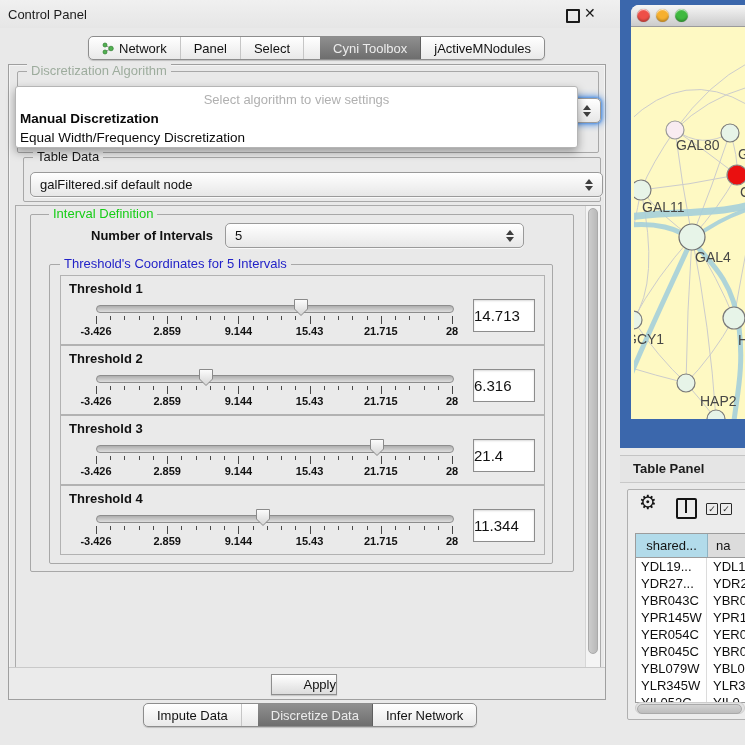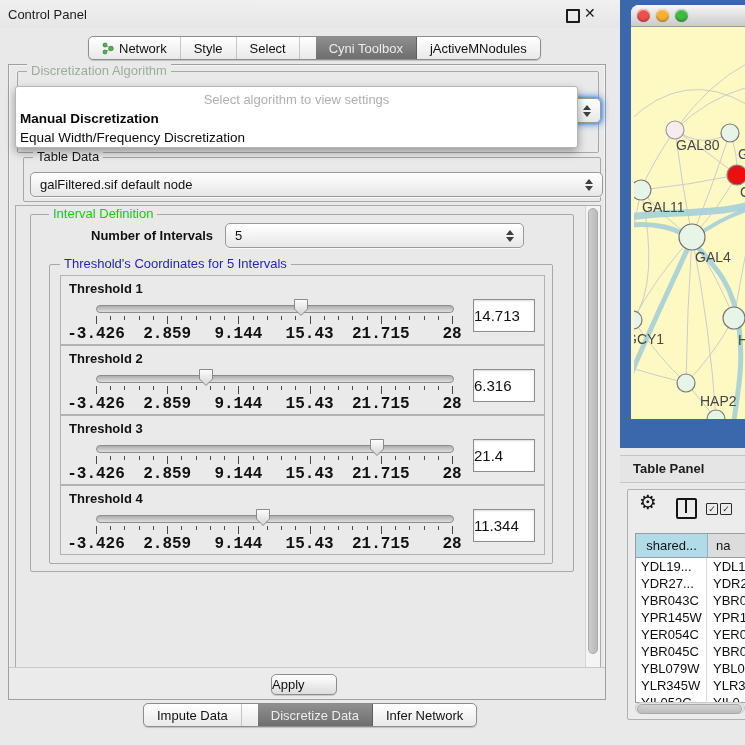--- a/index.html
+++ b/index.html
@@ -70,34 +70,34 @@
   .thr-panel{position:absolute;left:10px;width:483px;height:68px;border:1px solid #b2b2b2;background:#eaeaea;}
   .thr-label{position:absolute;left:8px;top:5px;font-size:13px;font-weight:bold;color:#111;}
   .thr-track{position:absolute;left:35px;top:29px;width:356px;height:6px;border:1px solid #8d8d8d;border-radius:4px;
     background:linear-gradient(#aeaeae,#dedede);}
   .thr-thumb{position:absolute;top:22px;width:16px;height:19px;}
   .ticks{position:absolute;left:35px;top:40px;width:356px;height:8px;}
   .tick{position:absolute;top:0;width:1px;background:#4a4a4a;}
   .tick.minor{height:4px;}
   .tick.major{height:8px;}
   .tick-labels{position:absolute;left:35px;top:49px;width:356px;height:13px;}
-  .tick-label{position:absolute;transform:translateX(-50%);font-size:16px;font-weight:bold;color:#111;white-space:nowrap;font-family:Liberation Mono, monospace;}
+  .tick-label{position:absolute;transform:translateX(-50%);font-size:11px;font-weight:bold;color:#111;white-space:nowrap;}
   .thr-value{position:absolute;left:412px;top:23px;width:53px;height:31px;background:#fff;border:1px solid #8d8d8d;
     box-shadow:inset 0 1px 2px rgba(0,0,0,.15);font-size:15px;color:#111;line-height:31px;padding-right:7px;}
 
   #attr-group{left:14px;top:372px;width:542px;height:89px;}
   #attr-sublabel{left:20px;top:12px;font-size:13px;font-weight:bold;color:#111;}
   #attr-list{left:34px;top:32px;width:471px;height:56px;background:#fff;border:1px solid #9a9a9a;overflow:hidden;}
   .attr-item{height:17px;line-height:17px;font-size:13px;color:#111;padding-left:6px;white-space:nowrap;}
   #attr-vscroll{top:1px;right:1px;bottom:1px;width:12px;background:#f0f0f0;}
   #attr-vscroll .thumb{top:2px;height:38px;}
 
   #apply-strip{left:0;top:602px;width:596px;height:31px;background:#ebebeb;border-top:1px solid #c9c9c9;}
-  #apply-btn{left:262px;top:6px;width:64px;height:19px;border:1px solid #8e8e8e;border-radius:5px;
-    background:linear-gradient(#ffffff,#dcdcdc);font-size:13px;color:#111;text-align:left;line-height:19px;
+  #apply-btn{left:262px;top:6px;width:64px;height:19px;border:1px solid #8e8e8e;border-radius:0;
+    background:linear-gradient(#ffffff,#dcdcdc);font-size:13px;color:#111;text-align:right;line-height:19px;
     box-shadow:0 1px 1px rgba(0,0,0,.15);}
 
   
   #net-desktop{left:620px;top:0;width:125px;height:448px;background:#3b67ac;}
   #mac-window{left:11px;top:5px;width:114px;height:414px;border-radius:8px 0 0 0;overflow:hidden;background:#fff;}
   #mac-titlebar{position:relative;height:21px;background:linear-gradient(#f6f6f6,#cbcbcb);border-bottom:1px solid #9b9b9b;}
   .light{position:absolute;top:4px;width:13px;height:13px;border-radius:50%;box-shadow:inset 0 1px 1px rgba(255,255,255,.8),inset 0 -2px 2px rgba(0,0,0,.22),0 0 1px rgba(0,0,0,.45);}
   #net-canvas{position:relative;width:114px;height:392px;background:#fef9c3;overflow:hidden;}
   #net-svg{position:absolute;left:3px;top:0;}
   .node-label{font-size:14px;fill:#474747;}
@@ -134,21 +134,21 @@
       <div class="seg">
         <svg width="12" height="13" viewBox="0 0 12 13">
           <path d="M3 3 L9 6.5 M3 10 L9 6.5" stroke="#9a9a9a" stroke-width="1"></path>
           <circle cx="3" cy="3" r="2" fill="#51b151" stroke="#2e7d2e" stroke-width="0.7"></circle>
           <circle cx="3" cy="10" r="2" fill="#51b151" stroke="#2e7d2e" stroke-width="0.7"></circle>
           <circle cx="9" cy="6.5" r="2.3" fill="#51b151" stroke="#2e7d2e" stroke-width="0.7"></circle>
         </svg>
         <span>Network</span>
       </div>
       <div class="seg">
-        <span>Style</span>
+        <span>Panel</span>
       </div>
       <div class="seg">
         <span>Select</span>
       </div>
       <div class="seg sel">
         <span>Cyni Toolbox</span>
       </div>
       <div class="seg">
         <span>jActiveMNodules</span>
       </div>

